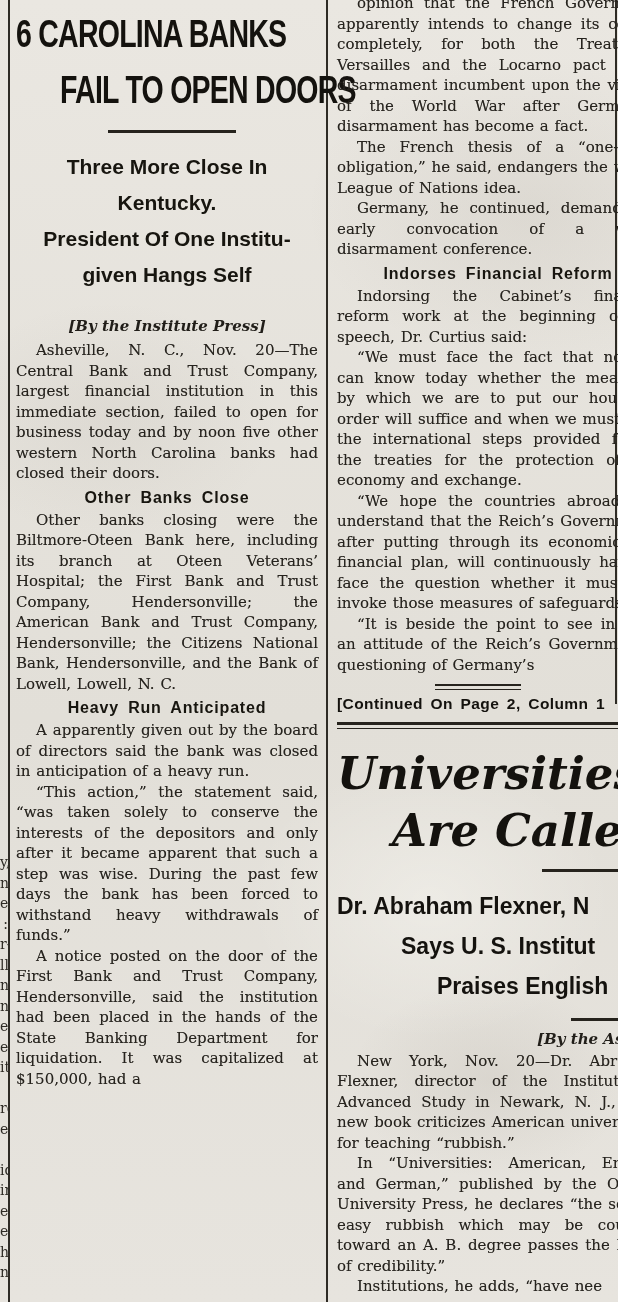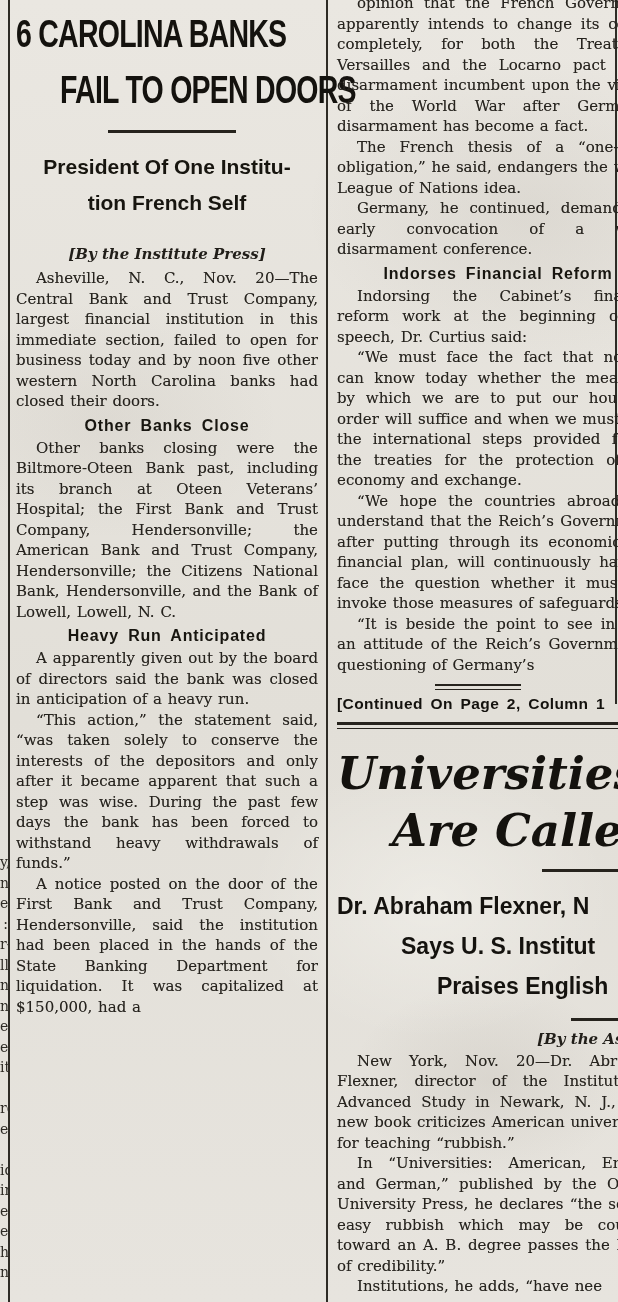--- a/index.html
+++ b/index.html
@@ -91,27 +91,28 @@
   <div class="vrule vrule-mid"></div>
   <div class="vrule vrule-right"></div>
 
   <div class="col-left">
     <h1 class="hl">
       <span class="hl-line">6 CAROLINA BANKS</span>
       <span class="hl-line hl-line2">FAIL TO OPEN DOORS</span>
     </h1>
     <div class="hl-divider"></div>
     <h2 class="subhead">
+      <div>Three More Close In Kentucky.</div>
       <div>President Of One Institu-</div>
-      <div>tion French Self</div>
+      <div>given Hangs Self</div>
     </h2>
     <div class="byline">[By the Institute Press]</div>
     <p class="body">Asheville, N. C., Nov. 20—The Central Bank and Trust Company, largest financial institution in this immediate section, failed to open for business today and by noon five other western North Carolina banks had closed their doors.</p>
     <h3 class="crosshead">Other Banks Close</h3>
-    <p class="body">Other banks closing were the Biltmore-Oteen Bank past, including its branch at Oteen Veterans’ Hospital; the First Bank and Trust Company, Hendersonville; the American Bank and Trust Company, Hendersonville; the Citizens National Bank, Hendersonville, and the Bank of Lowell, Lowell, N. C.</p>
+    <p class="body">Other banks closing were the Biltmore-Oteen Bank here, including its branch at Oteen Veterans’ Hospital; the First Bank and Trust Company, Hendersonville; the American Bank and Trust Company, Hendersonville; the Citizens National Bank, Hendersonville, and the Bank of Lowell, Lowell, N. C.</p>
     <h3 class="crosshead">Heavy Run Anticipated</h3>
     <p class="body">A apparently given out by the board of directors said the bank was closed in anticipation of a heavy run.</p>
     <p class="body">“This action,” the statement said, “was taken solely to conserve the interests of the depositors and only after it became apparent that such a step was wise. During the past few days the bank has been forced to withstand heavy withdrawals of funds.”</p>
     <p class="body">A notice posted on the door of the First Bank and Trust Company, Hendersonville, said the institution had been placed in the hands of the State Banking Department for liquidation. It was capitalized at $150,000, had a</p>
 
   </div>
 
   <div class="col-right">
 
     <div>

